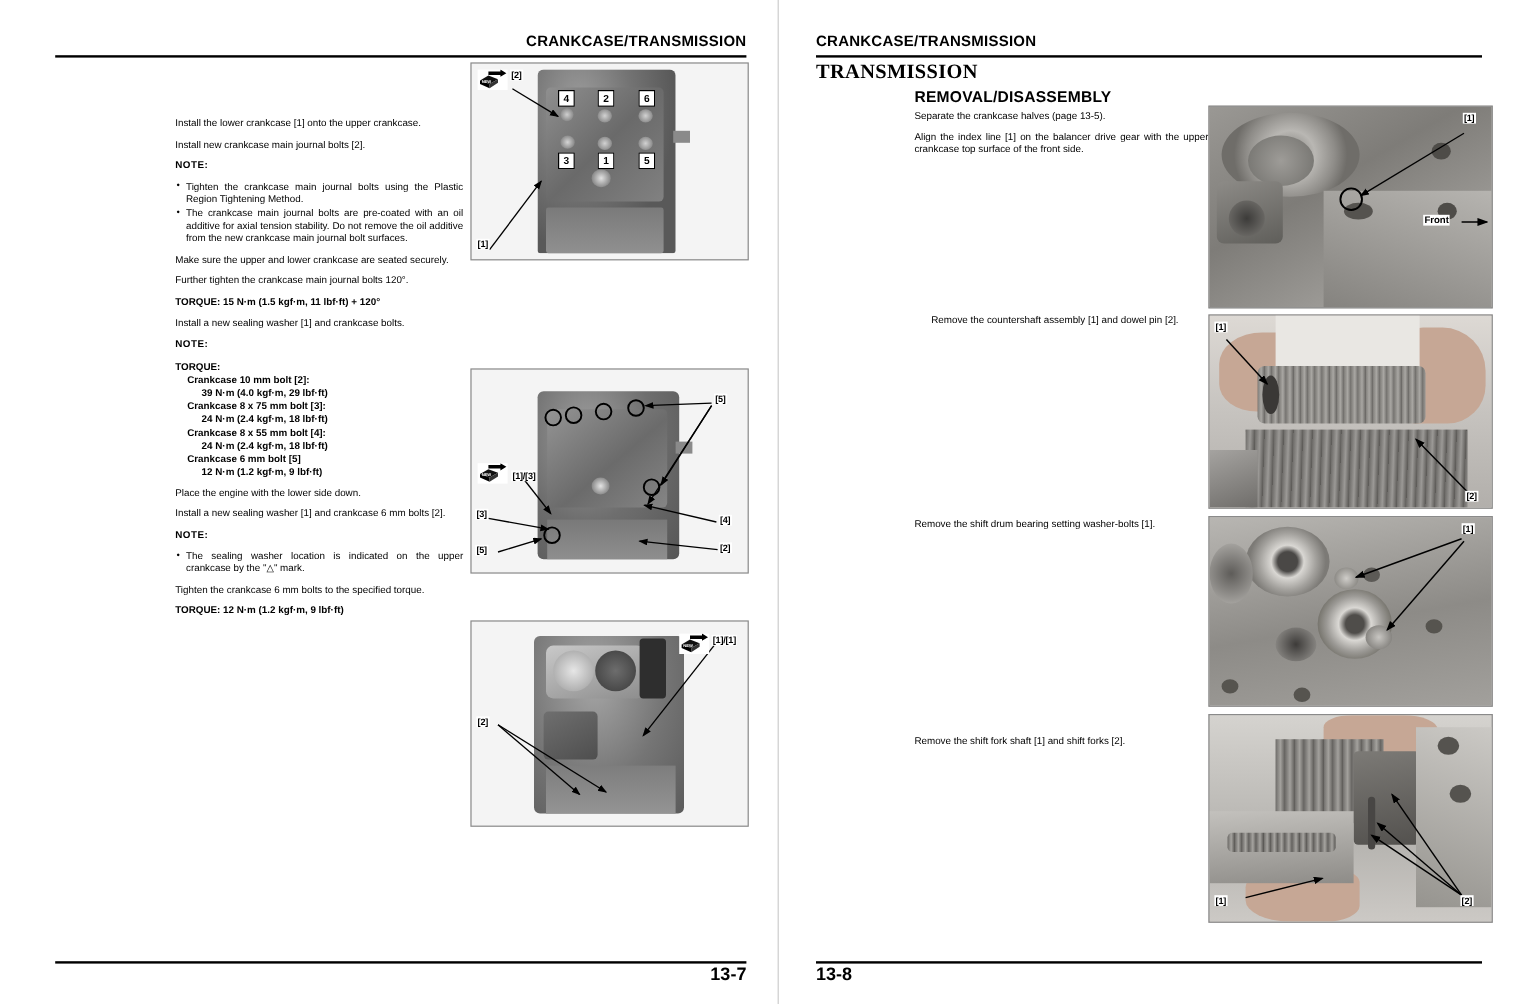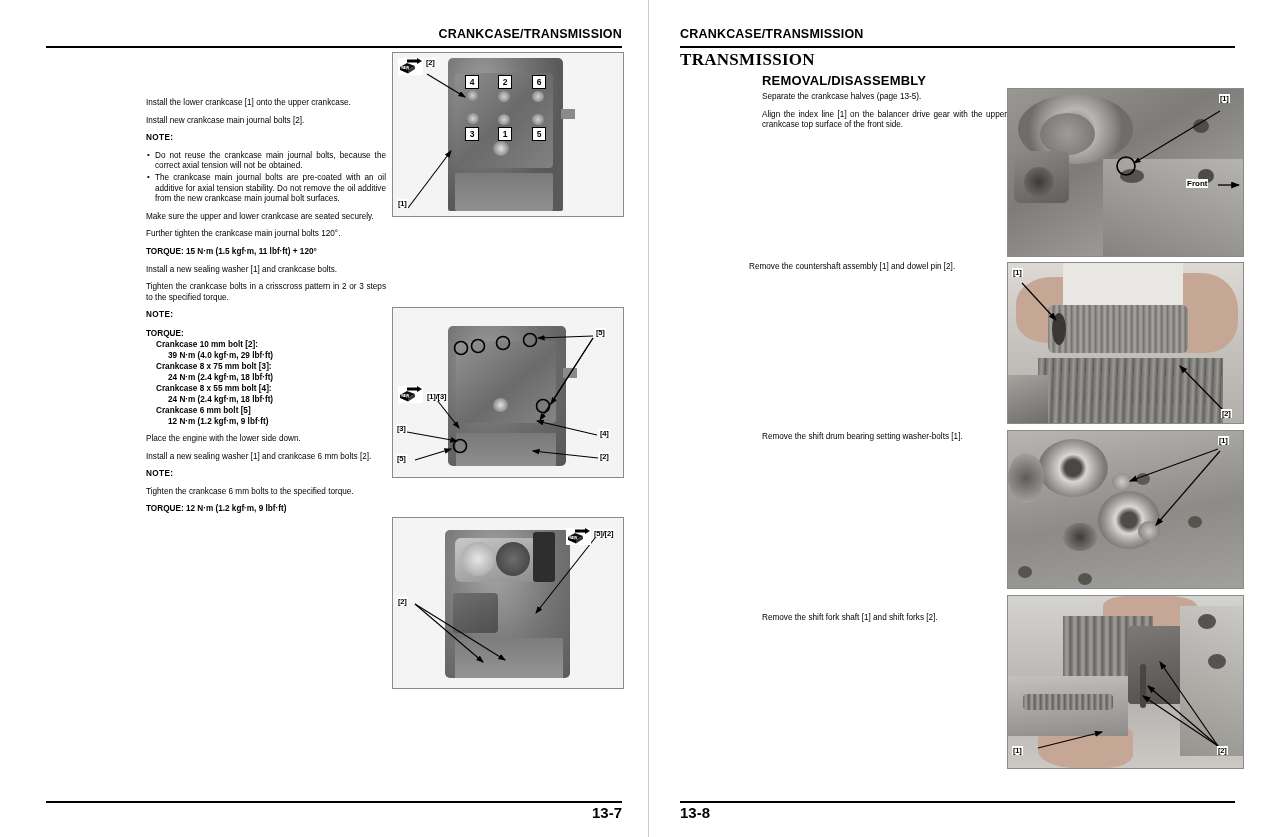--- a/index.html
+++ b/index.html
@@ -121,43 +121,45 @@
     <div class="hdr">
       <div class="hdr-title">CRANKCASE/TRANSMISSION</div>
       <div class="hdr-rule"></div>
     </div>
 
     <div class="col" style="left:146px;top:50px;width:240px;margin-top:48px;">
       <p>Install the lower crankcase [1] onto the upper crankcase.</p>
       <p class="nojust">Install new crankcase main journal bolts [2].</p>
       <p class="note-lbl">NOTE:</p>
       <ul class="bul">
-        <li>Do not reuse the crankcase main journal bolts, because the correct axial tension will not be obtained.</li>
+        <li>Tighten the crankcase main journal bolts using the Plastic Region Tightening Method.</li>
         <li>The crankcase main journal bolts are pre-coated with an oil additive for axial tension stability. Do not remove the oil additive from the new crankcase main journal bolt surfaces.</li>
       </ul>
       <p>Make sure the upper and lower crankcase are seated securely.</p>
       <p class="nojust">Further tighten the crankcase main journal bolts 120°.</p>
       <p class="bold nojust">TORQUE: 15 N·m (1.5 kgf·m, 11 lbf·ft) + 120°</p>
       <p class="nojust">Install a new sealing washer [1] and crankcase bolts.</p>
-      <p>Tighten the crankcase bolts in a crisscross pattern in 2 or 3 steps to the specified torque.</p>
       <p class="note-lbl">NOTE:</p>
       <div class="torque-block">
         <div>TORQUE:</div>
         <div class="i1">Crankcase 10 mm bolt [2]:</div>
         <div class="i2">39 N·m (4.0 kgf·m, 29 lbf·ft)</div>
         <div class="i1">Crankcase 8 x 75 mm bolt [3]:</div>
         <div class="i2">24 N·m (2.4 kgf·m, 18 lbf·ft)</div>
         <div class="i1">Crankcase 8 x 55 mm bolt [4]:</div>
         <div class="i2">24 N·m (2.4 kgf·m, 18 lbf·ft)</div>
         <div class="i1">Crankcase 6 mm bolt [5]</div>
         <div class="i2">12 N·m (1.2 kgf·m, 9 lbf·ft)</div>
       </div>
       <p class="nojust">Place the engine with the lower side down.</p>
       <p>Install a new sealing washer [1] and crankcase 6 mm bolts [2].</p>
       <p class="note-lbl">NOTE:</p>
+      <ul class="bul">
+        <li><span>The sealing washer location is indicated on the upper crankcase by the "</span><span class="tri">△</span><span>" mark.</span></li>
+      </ul>
       <p>Tighten the crankcase 6 mm bolts to the specified torque.</p>
       <p class="bold nojust">TORQUE: 12 N·m (1.2 kgf·m, 9 lbf·ft)</p>
     </div>
 
     <div class="fig" style="left:392px;top:52px;width:230px;height:163px;">
       <div class="photo" style="left:55px;top:5px;width:115px;height:153px;
         background:
           radial-gradient(ellipse at 30% 20%, #9d9d9d 0%, #747474 38%, #595959 70%),
           linear-gradient(160deg,#8d8d8d,#5e5e5e);
         border-radius:5px 5px 2px 2px;"></div>
@@ -267,21 +269,21 @@
       <div class="newicon" style="left:173px;top:10px;">
         <svg width="25" height="17" viewBox="0 0 25 17">
           <path d="M2,9 L9,5 L17,8 L10,12 z" fill="#111"></path>
           <path d="M2,9 L2,12 L10,15.5 L10,12 z" fill="#000"></path>
           <path d="M10,12 L17,8 L17,11 L10,15.5 z" fill="#333"></path>
           <path d="M9,4.5 L9,1.5 L19,1.5 L19,0 L24,3 L19,6 L19,4.5 z" fill="#000"></path>
           <text x="3.4" y="11" font-size="3.4" fill="#fff" font-family="Liberation Sans, sans-serif" font-weight="bold">NEW</text>
         </svg>
       </div>
 
-      <div class="callout" style="left:200px;top:11px;">[5]/[2]</div>
+      <div class="callout" style="left:200px;top:11px;">[1]/[1]</div>
       <div class="callout" style="left:4px;top:79px;">[2]</div>
     </div>
 
     <div class="footer">
       <div class="foot-rule"></div>
       <div class="foot-num">13-7</div>
     </div>
   </div>
 
   <div class="page page-right">
@@ -292,21 +294,21 @@
     </div>
 
     <div class="sec-h1">TRANSMISSION</div>
     <div class="sec-h2">REMOVAL/DISASSEMBLY</div>
 
     <div class="col" style="left:113px;top:92px;width:245px;">
       <p class="nojust">Separate the crankcase halves (page 13-5).</p>
       <p class="last">Align the index line [1] on the balancer drive gear with the upper crankcase top surface of the front side.</p>
     </div>
 
-    <div class="col" style="left:100px;top:262px;width:245px;">
+    <div class="col" style="left:127px;top:262px;width:245px;">
       <p class="last">Remove the countershaft assembly [1] and dowel pin [2].</p>
     </div>
 
     <div class="col" style="left:113px;top:432px;width:248px;">
       <p class="last nojust">Remove the shift drum bearing setting washer-bolts [1].</p>
     </div>
 
     <div class="col" style="left:113px;top:613px;width:248px;">
       <p class="last nojust">Remove the shift fork shaft [1] and shift forks [2].</p>
     </div>

